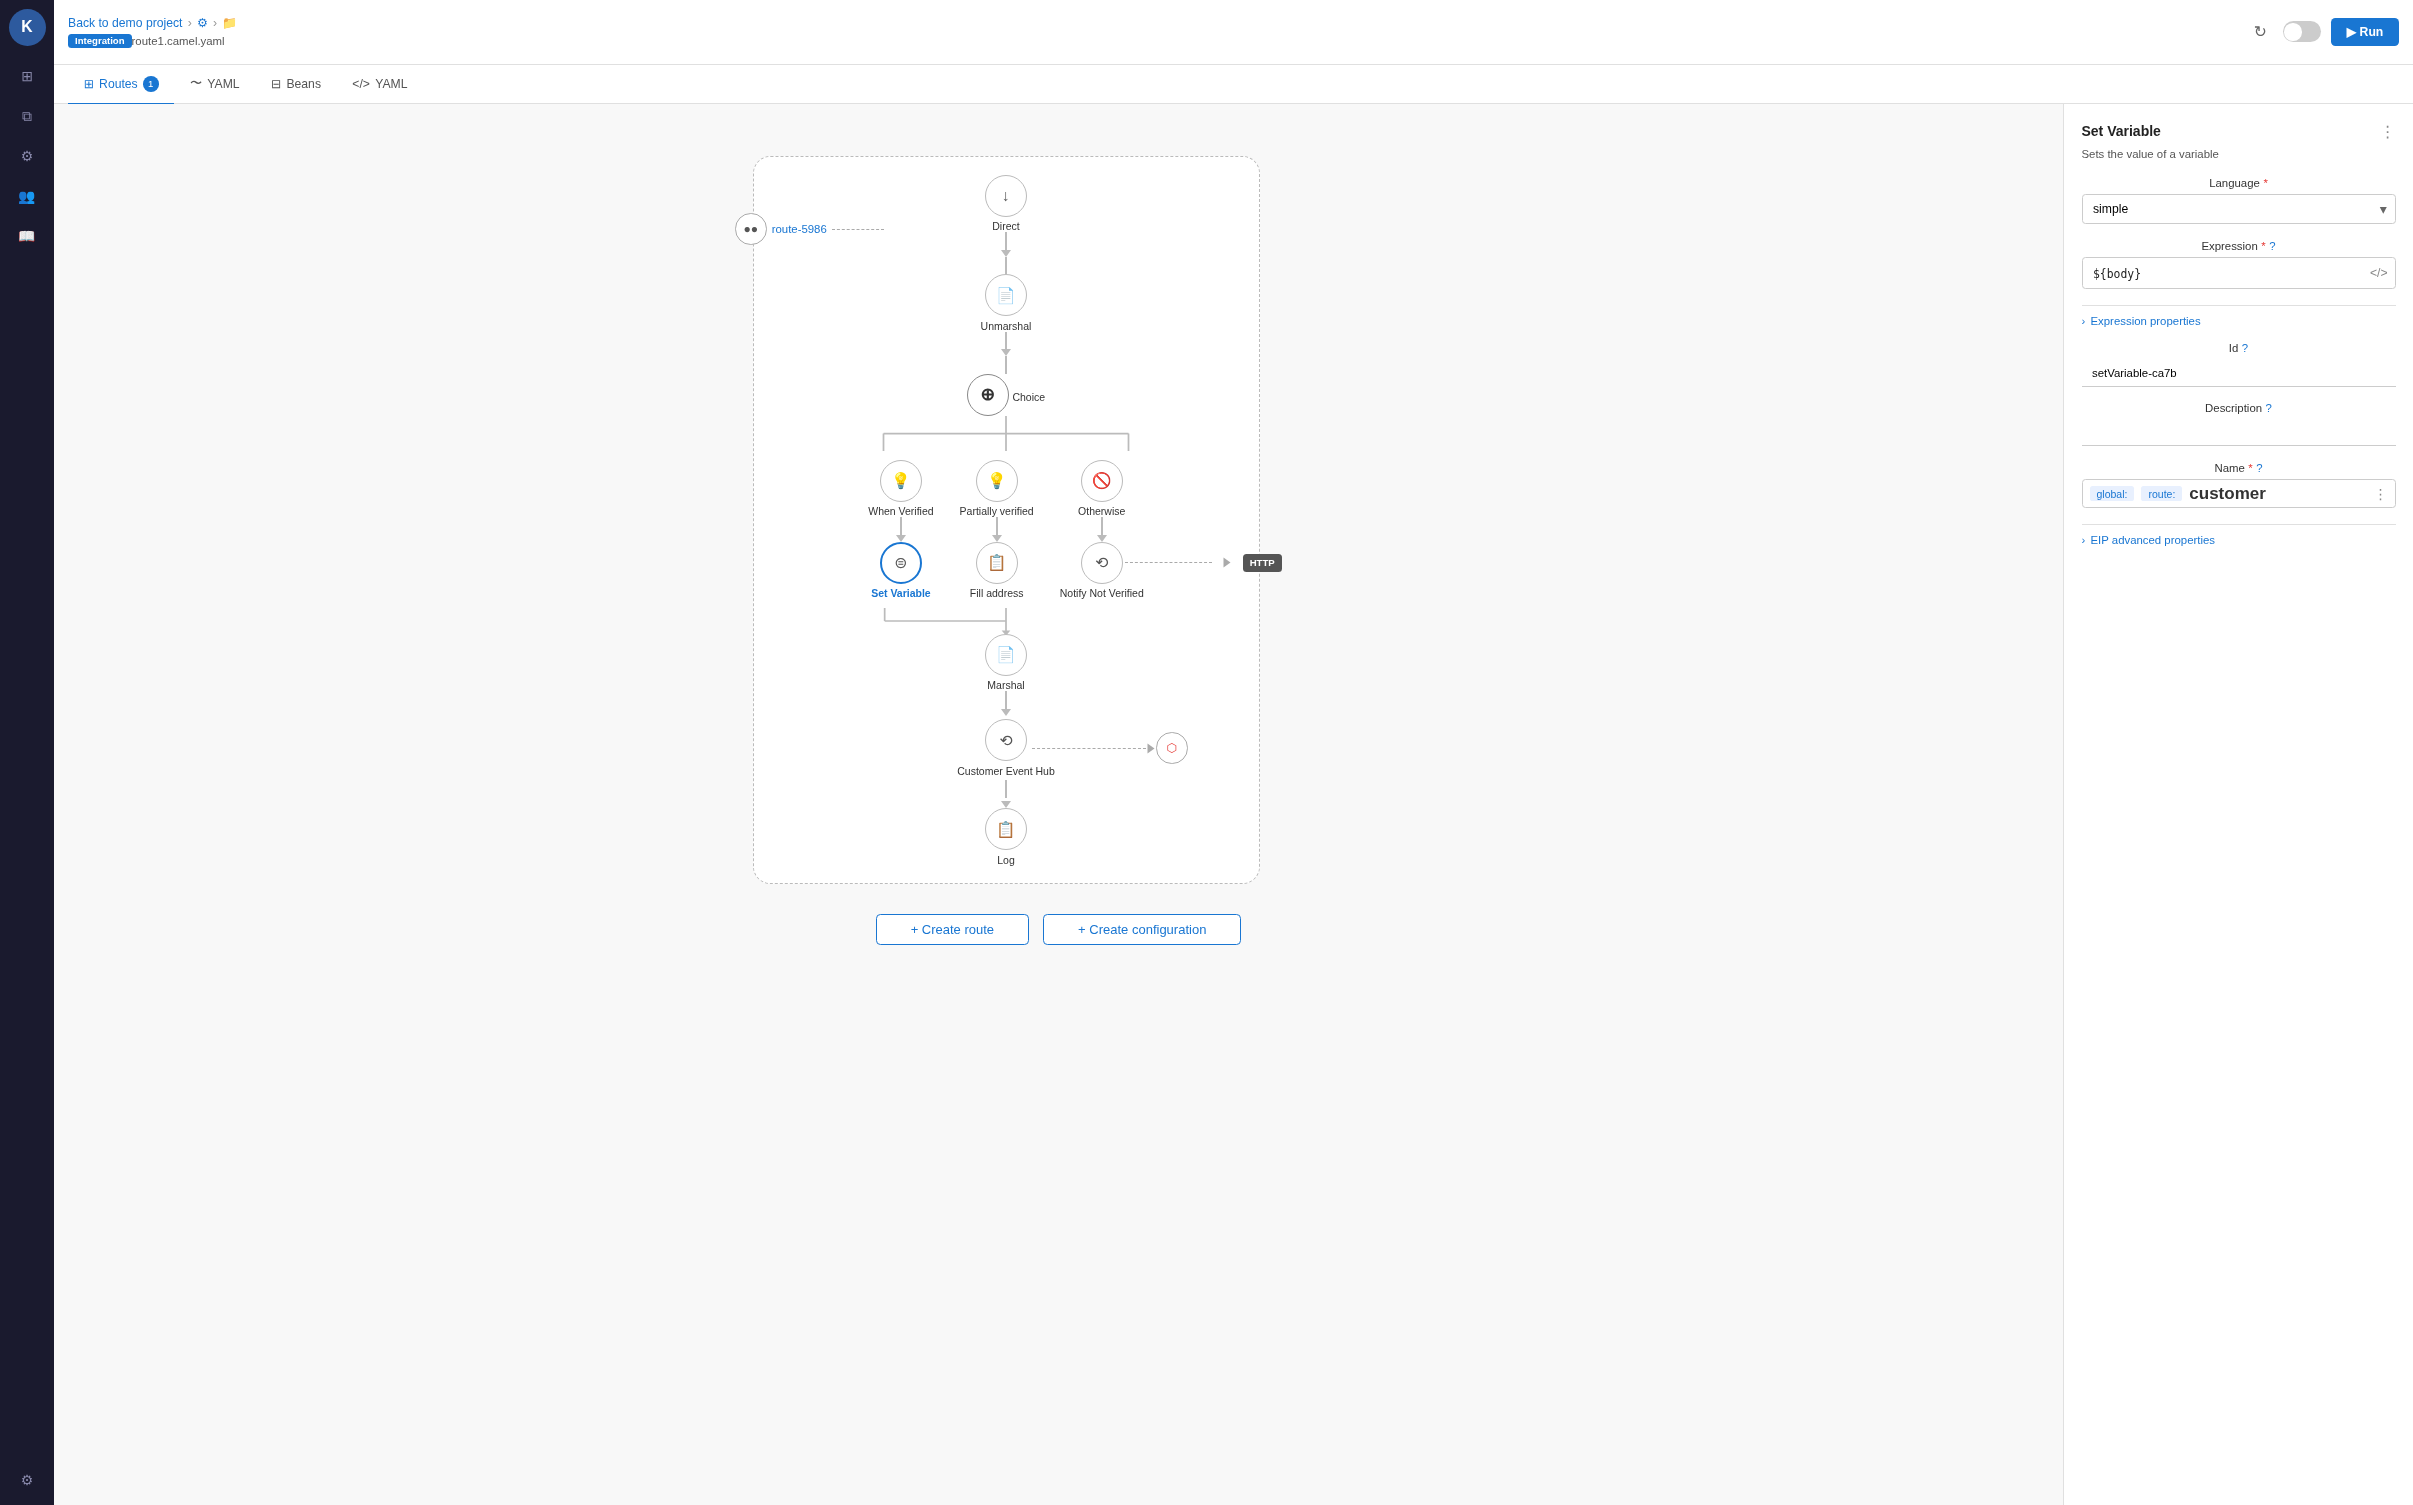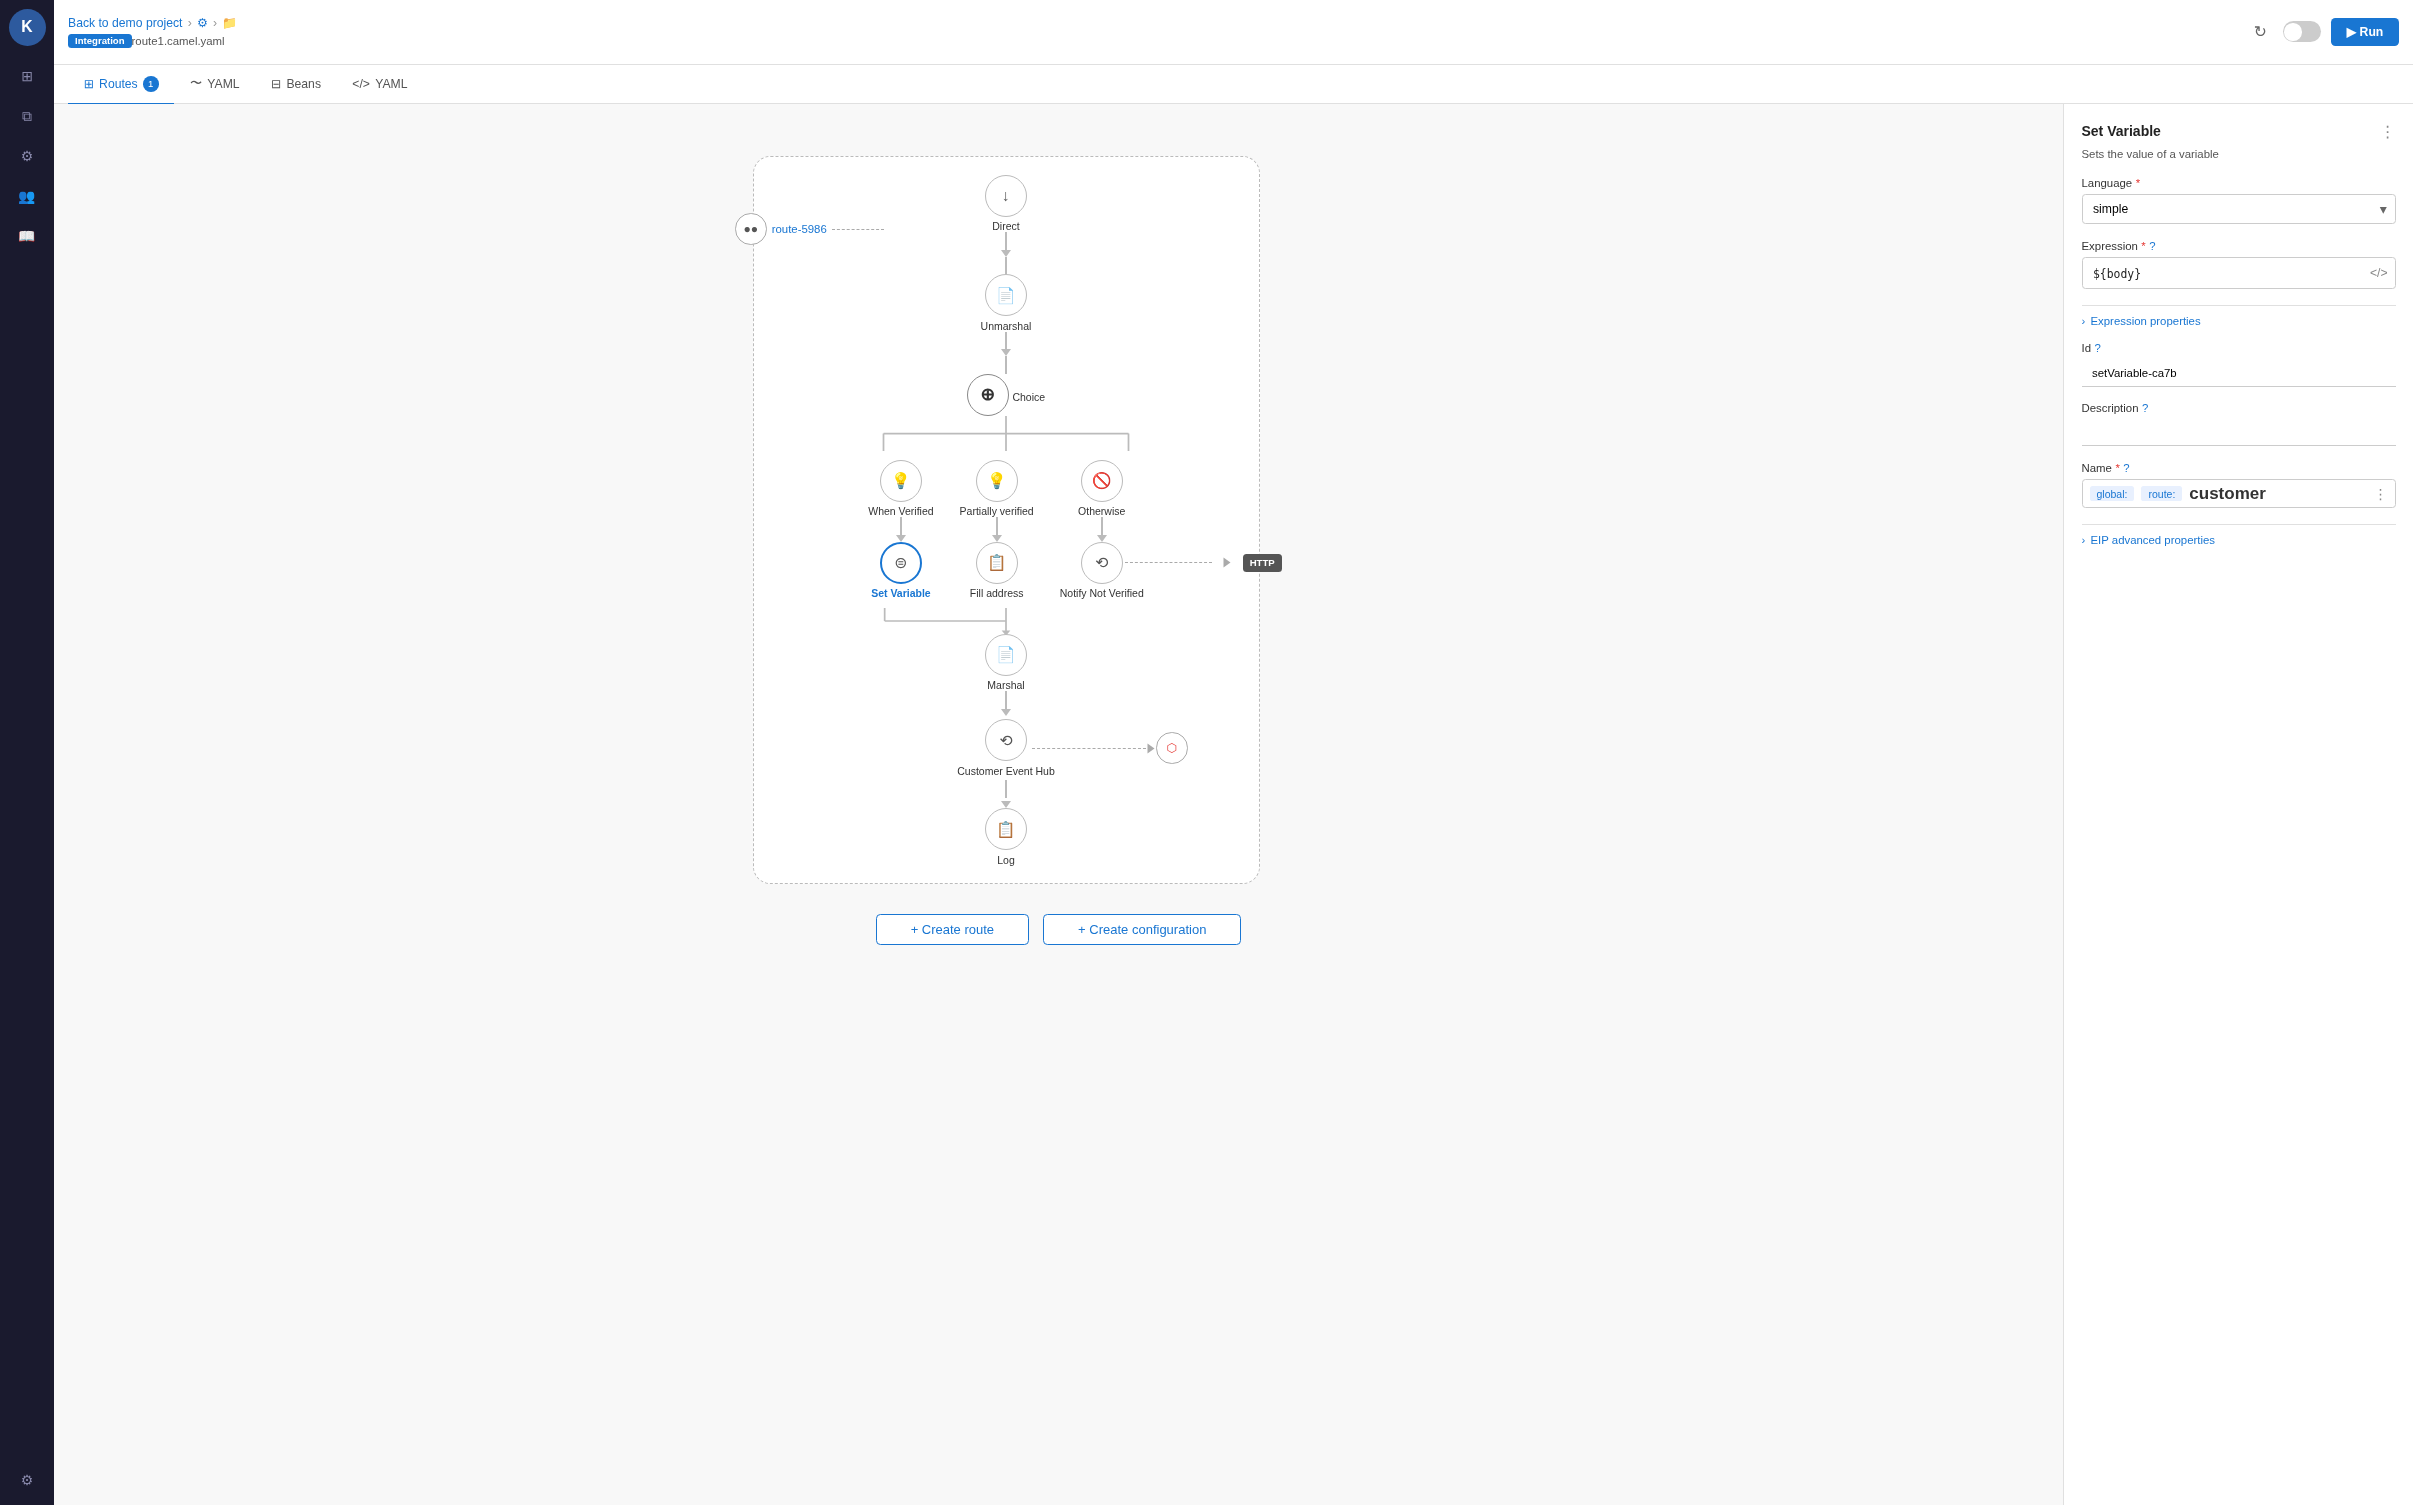--- a/index.html
+++ b/index.html
@@ -220,21 +220,21 @@
     .panel-header {
       display: flex; justify-content: space-between; align-items: center;
       margin-bottom: 7px;
     }
     .panel-title { font-size: 14px; font-weight: 600; color: #222; }
     .panel-menu { font-size: 15.7px; color: #888; cursor: pointer; }
     .panel-subtitle { font-size: 11.4px; color: #555; margin-bottom: 17.5px; }
     .field-group { margin-bottom: 15.7px; }
     .field-label {
       font-size: 11.4px; font-weight: 500; color: #333;
-      margin-bottom: 5.2px; display: flex; align-items: center; gap: 3.5px;
+      margin-bottom: 5.2px; display: flex; align-items: center; gap: 3.5px; justify-content: center;
     }
     .required { color: #e53935; }
     .field-info { color: #1976d2; font-size: 11.4px; cursor: pointer; }
     .select-wrapper {
       position: relative;
     }
     select {
       width: 100%; padding: 7px 10.5px;
       border: 0.9px solid #ccc; border-radius: 3.5px;
       font-size: 12.2px; appearance: none; background: #fff;

